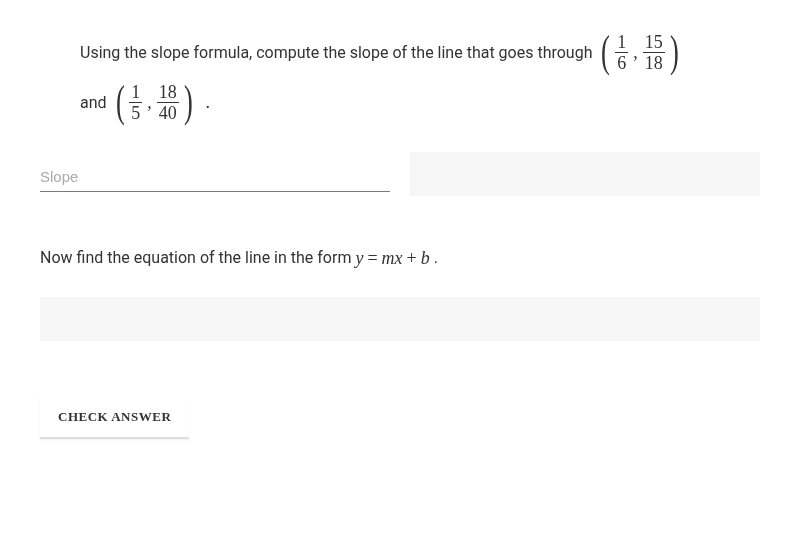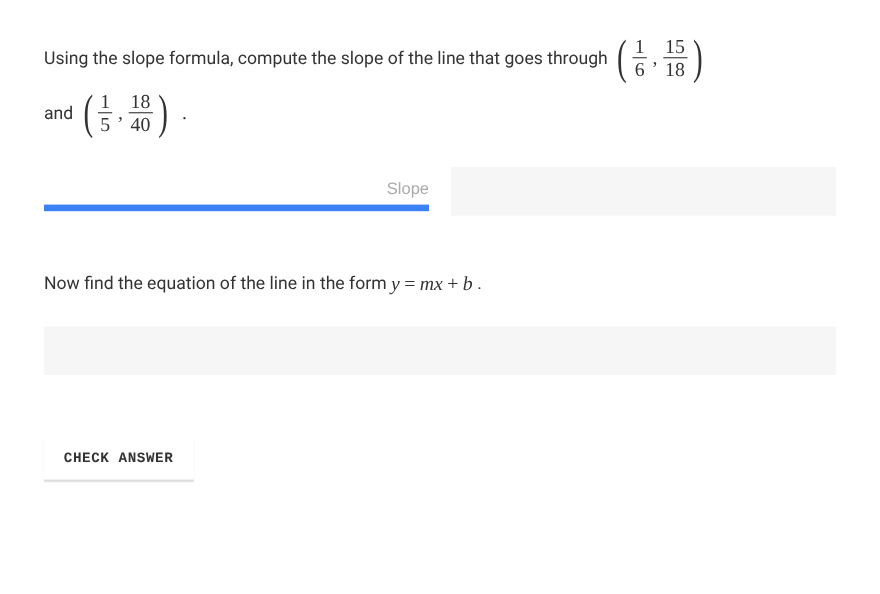--- a/index.html
+++ b/index.html
@@ -14,20 +14,21 @@
       width: 800px;
       height: 540px;
       font-size: 16px;
     }
     .question-line {
       display: flex;
       align-items: center;
       flex-wrap: wrap;
       gap: 6px;
       margin-bottom: 6px;
+      margin-left: 40px;
     }
     .question-text {
       font-size: 16px;
       color: #333;
     }
     .paren-group {
       display: inline-flex;
       align-items: center;
       font-family: "Times New Roman", serif;
     }
@@ -76,27 +77,26 @@
     }
     .feedback-box {
       flex: 1;
       height: 44px;
       background: #f6f6f6;
       margin-bottom: -4px;
     }
     .text-input {
       width: 100%;
       border: none;
-      border-bottom: 6px solid #3b82f6;
+      border-bottom: 1px solid #3b82f6;
       padding: 8px 0 6px 0;
       font-size: 15px;
       color: #0f172a;
       background: transparent;
       outline: none;
-      text-align: right;
     }
     .text-input::placeholder {
       color: #aaa;
     }
     .section2 {
       margin-top: 56px;
     }
     .eq-text {
       font-size: 16px;
       color: #333;
@@ -118,21 +118,21 @@
       padding: 12px 18px;
       background: #fff;
       border: none;
       border-bottom: 2px solid #ddd;
       box-shadow: 0 1px 2px rgba(0,0,0,0.06);
       font-weight: 600;
       font-size: 13px;
       letter-spacing: 0.5px;
       color: #333;
       cursor: pointer;
-      font-family: Liberation Mono, monospace;
+      font-family: Liberation Serif, serif;
     }
   </style>
 </head>
 <body>
 
 
 
 
 <div>
   <div class="question-line">

